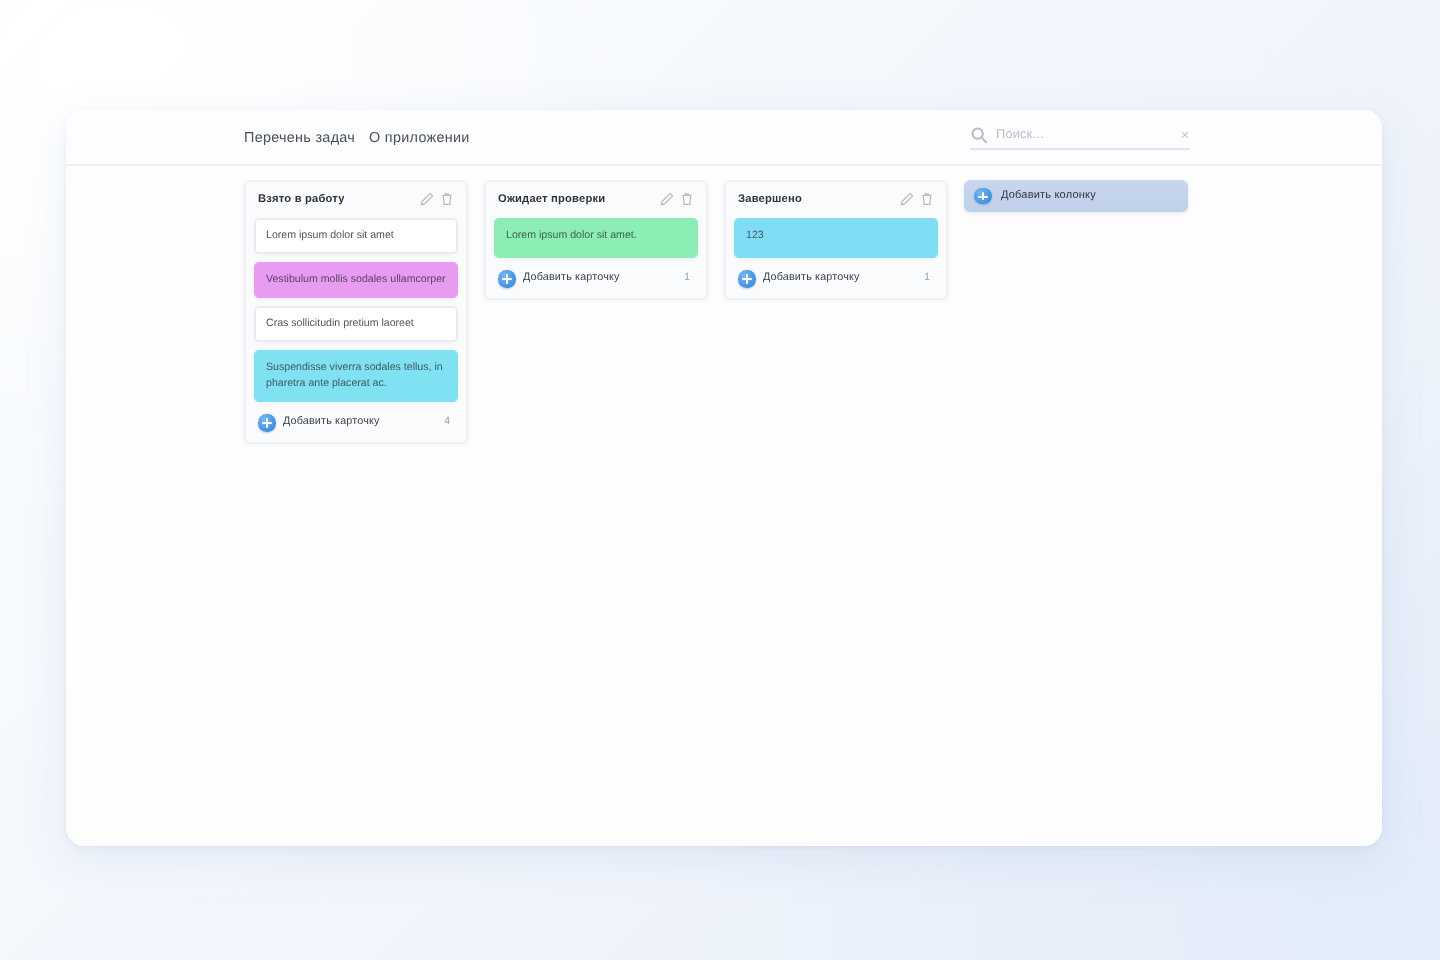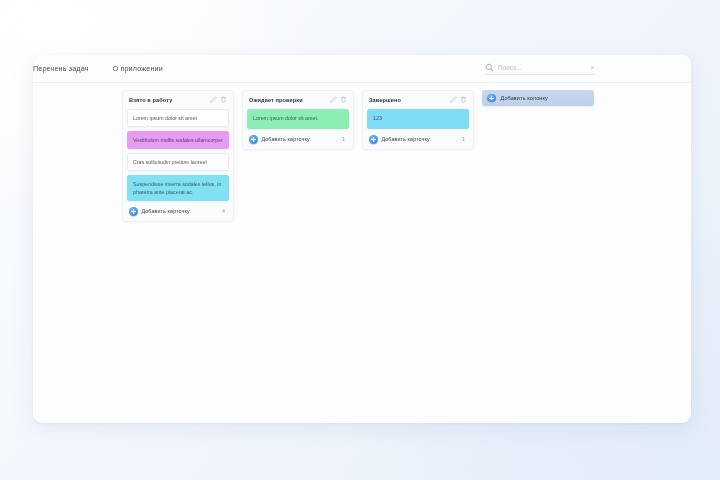--- a/index.html
+++ b/index.html
@@ -41,21 +41,22 @@
     background: #fcfdfe;
     border-bottom: 1px solid #eceff3;
     display: flex;
     align-items: center;
     position: relative;
   }
 
   .nav {
     display: flex;
     align-items: center;
-    gap: 24px;
+    gap: 7px;
+    margin-left: 89px;
   }
 
   .nav-link {
     font-size: 7.2px;
     color: #4a4f57;
     letter-spacing: 0.15px;
     white-space: nowrap;
     cursor: pointer;
   }
 

